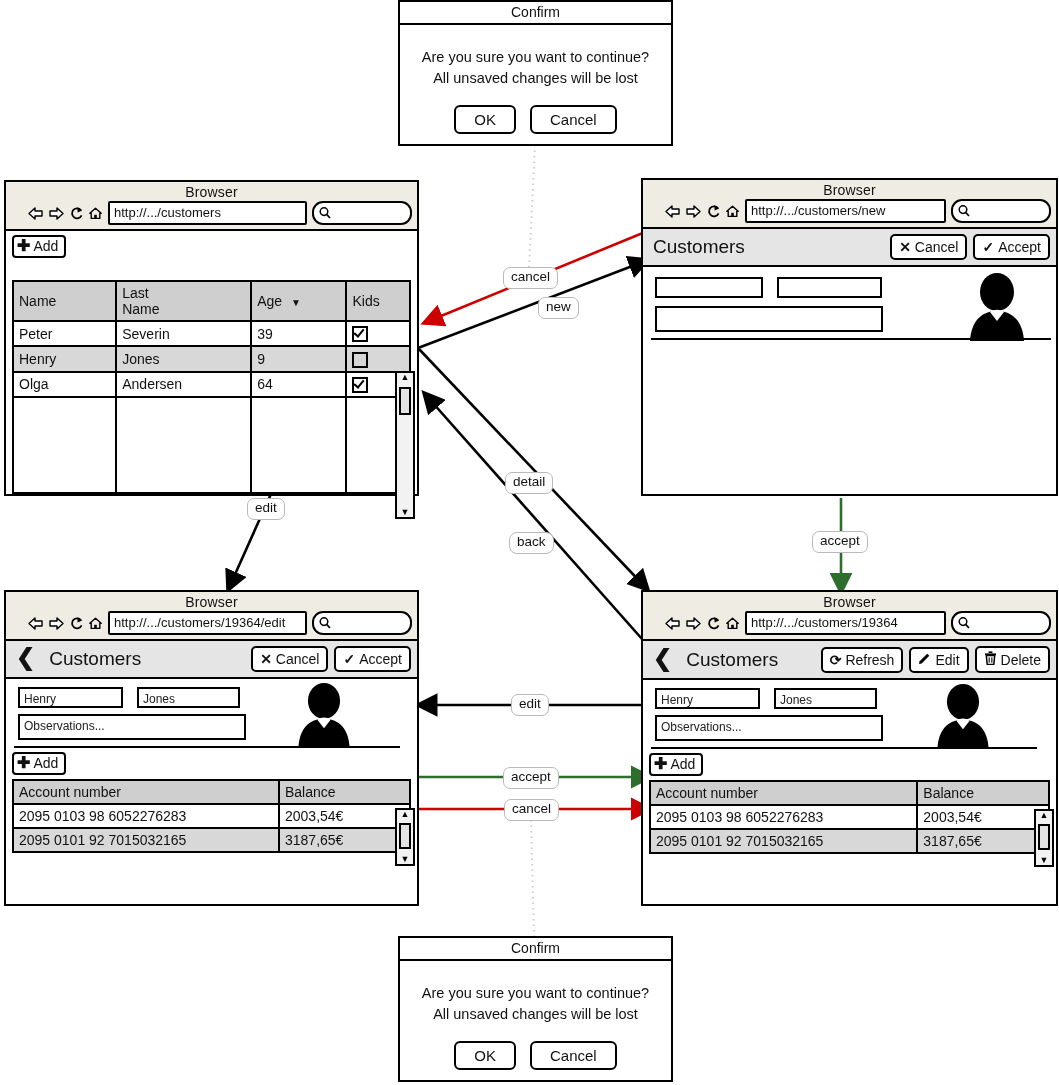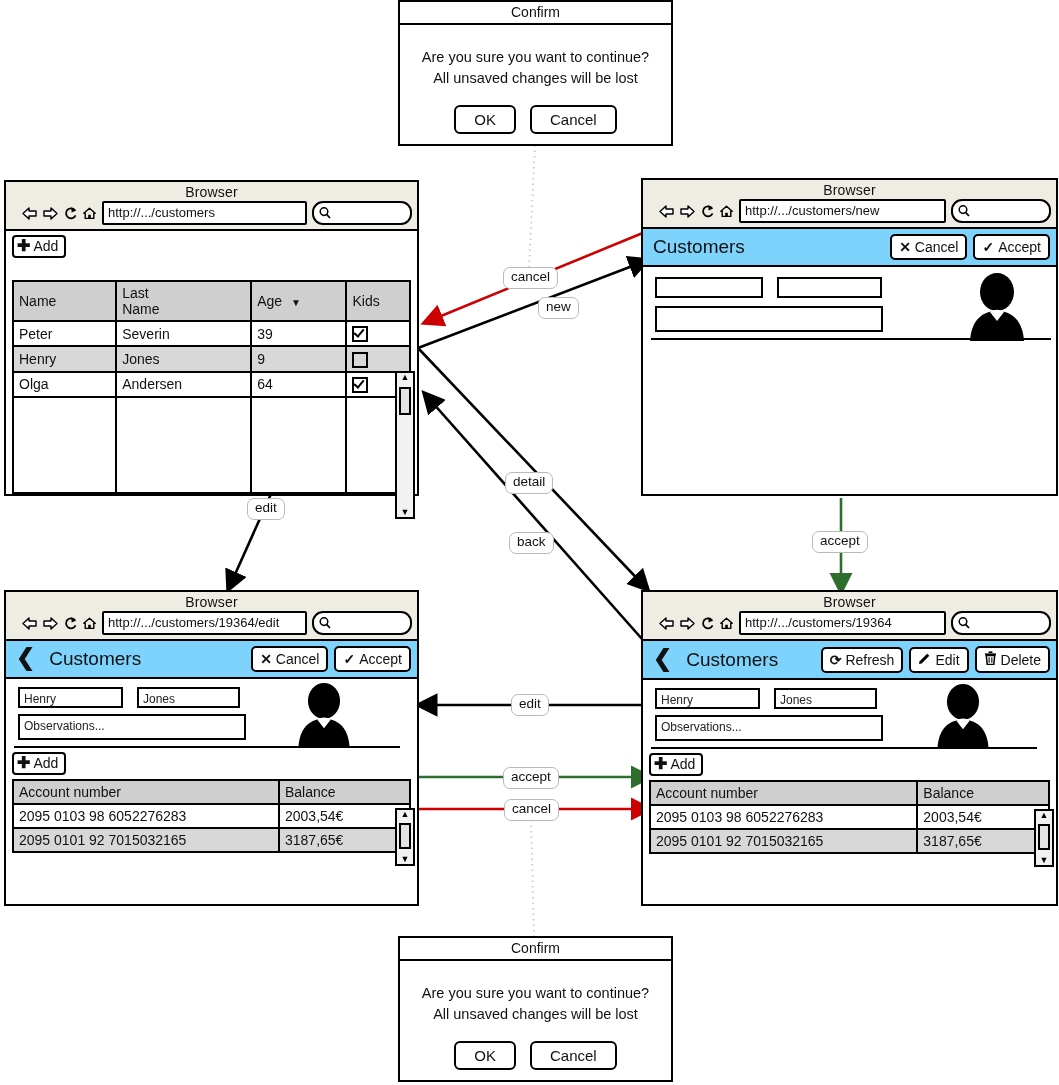--- a/index.html
+++ b/index.html
@@ -31,21 +31,21 @@
     font-size: 14px;
     color: #111;
     padding: 2px 0 1px 0;
     letter-spacing: 0.2px;
     border-radius: 7px;
   }
   .chrome-bar {
     display: flex;
     align-items: center;
     gap: 5px;
-    padding: 0 5px 4px 15px;
+    padding: 0 5px 4px 21px;
   }
   .navicons {
     display: flex;
     align-items: center;
     gap: 4px;
     flex: 0 0 auto;
   }
   .navicons svg { display: block; }
   .urlbox {
     flex: 1 1 auto;
@@ -66,21 +66,21 @@
     border-radius: 11px;
     height: 20px;
     background: #fff;
     display: flex;
     align-items: center;
     padding-left: 4px;
   }
 
   
   .appbar {
-    background: #7dd3fc;
+    background: #e5e5e5;
     border-bottom: 2.5px solid #000;
     display: flex;
     align-items: center;
     padding: 5px 6px;
     gap: 6px;
   }
   .appbar-back {
     font-size: 23px;
     font-weight: bold;
     line-height: 1;
@@ -700,20 +700,20 @@
     </div>
     <div class="dlg-actions">
       <div class="btn">OK</div>
       <div class="btn">Cancel</div>
     </div>
   </div>
 
   <div class="elabel" style="left:503px; top:267px;">cancel</div>
   <div class="elabel" style="left:510px; top:297px;margin-left:28px;">new</div>
   <div class="elabel" style="left:505px; top:472px;">detail</div>
-  <div class="elabel" style="left:509px; top:532px;">back</div>
+  <div class="elabel" style="left:509px; top:532px;border-radius:8px;">back</div>
   <div class="elabel" style="left:247px; top:498px;">edit</div>
   <div class="elabel" style="left:812px; top:531px;">accept</div>
   <div class="elabel" style="left:511px; top:694px;">edit</div>
   <div class="elabel" style="left:503px; top:767px;">accept</div>
   <div class="elabel" style="left:504px; top:799px;">cancel</div>
 
 </div>
 
 </body></html>

